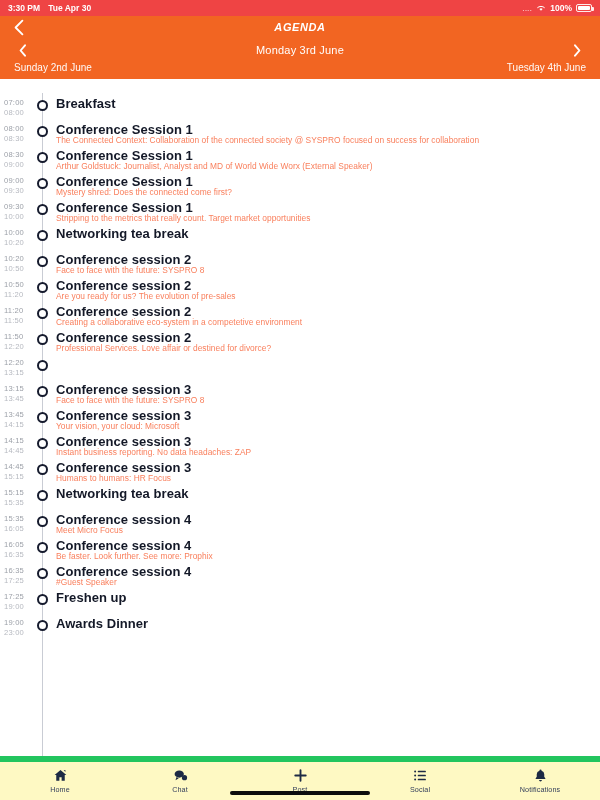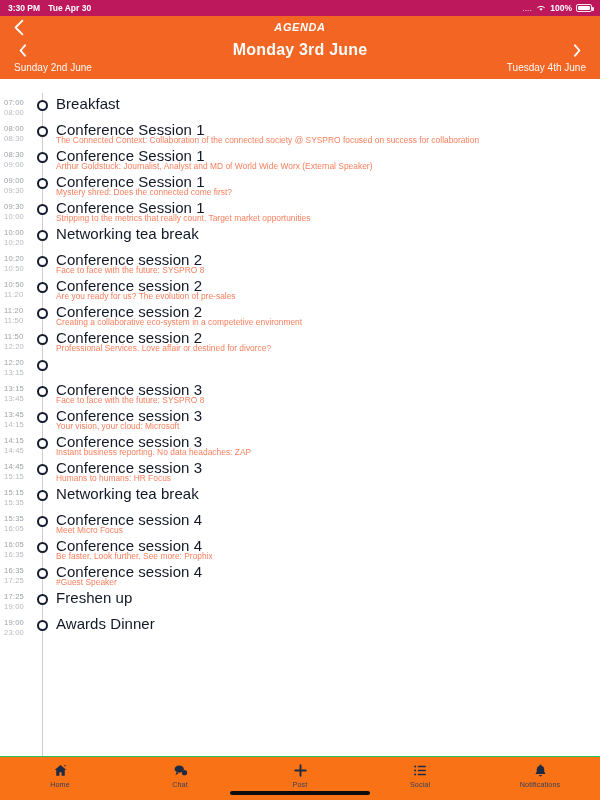--- a/index.html
+++ b/index.html
@@ -18,21 +18,21 @@
     width: 600px;
     height: 800px;
     display: flex;
     flex-direction: column;
     background: #ffffff;
   }
 
   
   .statusbar {
     height: 16px;
-    background: #be185d;
+    background: #ef4444;
     color: #ffffff;
     display: flex;
     align-items: center;
     padding: 0 8px;
     font-size: 8.5px;
     font-weight: bold;
     flex: 0 0 auto;
   }
   .sb-left { display: flex; align-items: center; gap: 8px; }
   .sb-right { margin-left: auto; display: flex; align-items: center; gap: 4px; }
@@ -98,22 +98,22 @@
     letter-spacing: 0.6px;
   }
   .daynav {
     position: relative;
     height: 24px;
     display: flex;
     align-items: center;
     justify-content: center;
   }
   .daynav-title {
-    font-size: 16px;
-    font-weight: bold;
+    font-size: 11px;
+    font-weight: normal;
     letter-spacing: 0.2px;
   }
   .nav-arrow {
     position: absolute;
     top: 0;
     height: 24px;
     width: 26px;
     display: flex;
     align-items: center;
     justify-content: center;
@@ -183,42 +183,42 @@
     box-sizing: border-box;
   }
 
   .content {
     flex: 1 1 auto;
     padding-left: 6px;
     padding-top: 1px;
     min-width: 0;
   }
   .ev-title {
-    font-size: 15px;
-    font-weight: normal;
+    font-size: 13px;
+    font-weight: bold;
     color: #131827;
     line-height: 11px;
     letter-spacing: 0.05px;
     white-space: nowrap;
   }
   .ev-sub {
     font-size: 8.4px;
     color: #F97F5C;
     line-height: 11.5px;
     white-space: nowrap;
     letter-spacing: 0.02px;
   }
   .row.nosub .content { padding-top: 1px; }
 
   
   .tabbar {
     flex: 0 0 auto;
     height: 44px;
-    border-top: 1px solid #22c55e;
-    background: #f97316;
+    border-top: 6px solid #22c55e;
+    background: #fef9c3;
     display: flex;
     align-items: flex-start;
     padding-top: 5px;
   }
   .tab {
     flex: 1 1 0;
     display: flex;
     flex-direction: column;
     align-items: center;
     gap: 2px;

